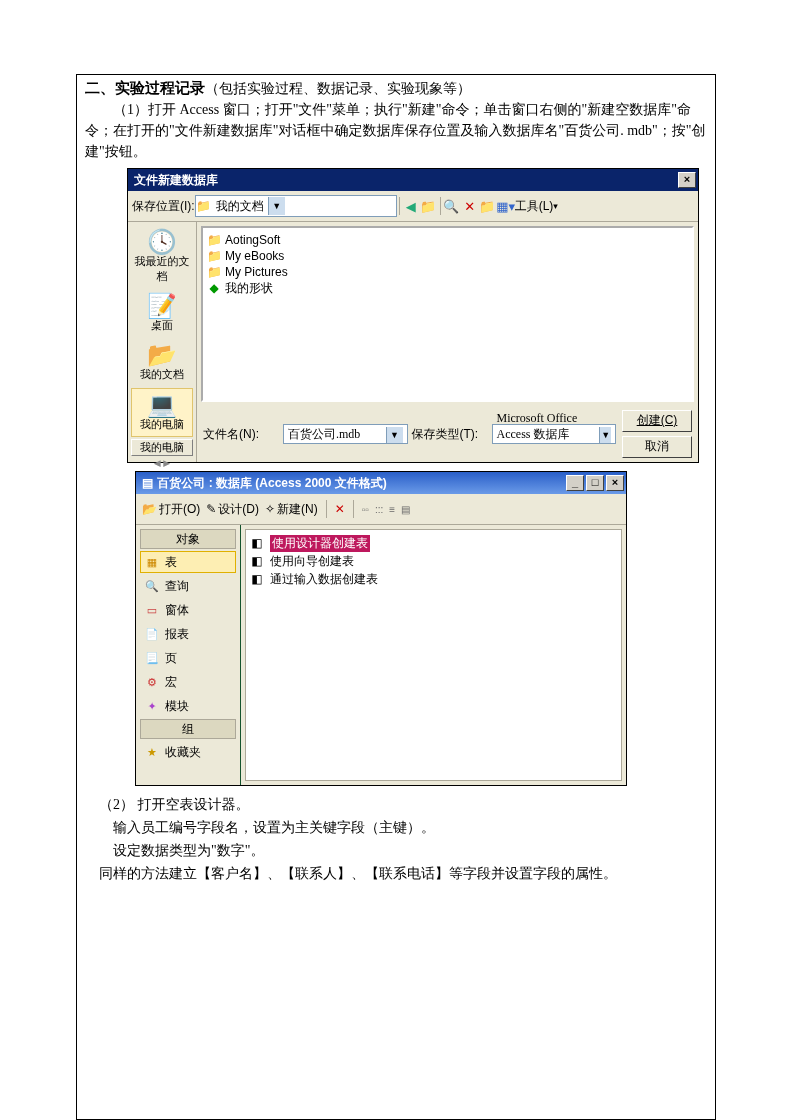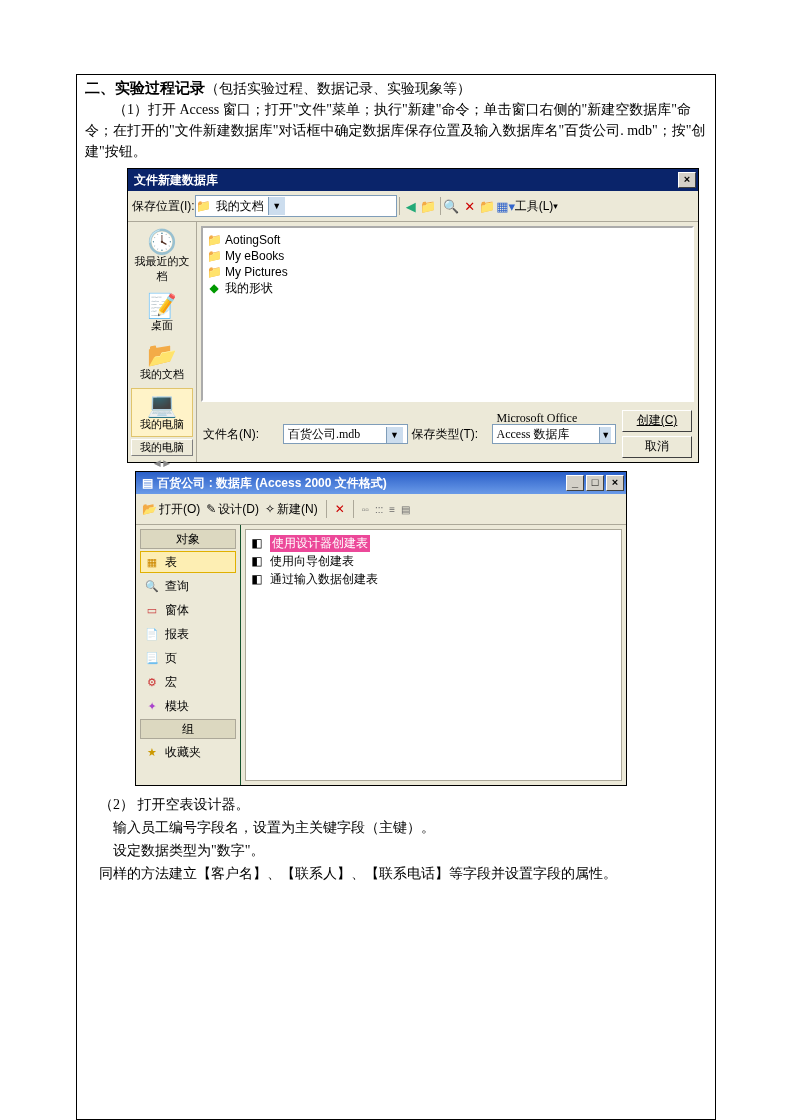--- a/index.html
+++ b/index.html
@@ -44,21 +44,21 @@
 .tb2 .mini{font-size:10px;color:#6a6a6a}
 .body2{display:flex;height:260px;background:#ece9d8}
 .nav{width:96px;border-right:1px solid #14532d;padding:4px;display:flex;flex-direction:column;gap:2px}
 .navhdr{background:#dcd8c0;border:1px solid #aca899;text-align:center;height:18px;line-height:18px;font-size:12px}
 .navitem{display:flex;align-items:center;height:20px;padding:0 4px;gap:6px;border:1px solid transparent;font-size:12px}
 .navitem.sel{background:#fdeeb3;border:1px solid #e0b000}
 .navitem .ni{width:14px;text-align:center;font-size:11px}
 .listpane{flex:1;background:#fff;border:1px solid #aca899;margin:4px;padding:4px}
 .litem{display:flex;align-items:center;height:18px;gap:6px}
 .litem .li{width:14px;text-align:center}
-.litem.sel .ltxt{background:#ec4899;color:#fff;padding:0 2px}
+.litem.sel .ltxt{background:#be185d;color:#fff;padding:0 2px}
 .u{text-decoration:underline}
 </style>
 </head>
 <body>
 
 <div class="page">
 <div class="doc-border">
 <div><span class="heading">二、实验过程记录</span><span>（包括实验过程、数据记录、实验现象等）</span></div>
 <div class="para">（1）打开 Access 窗口；打开"文件"菜单；执行"新建"命令；单击窗口右侧的"新建空数据库"命令；在打开的"文件新建数据库"对话框中确定数据库保存位置及输入数据库名"百货公司. mdb"；按"创建"按钮。</div>
 

